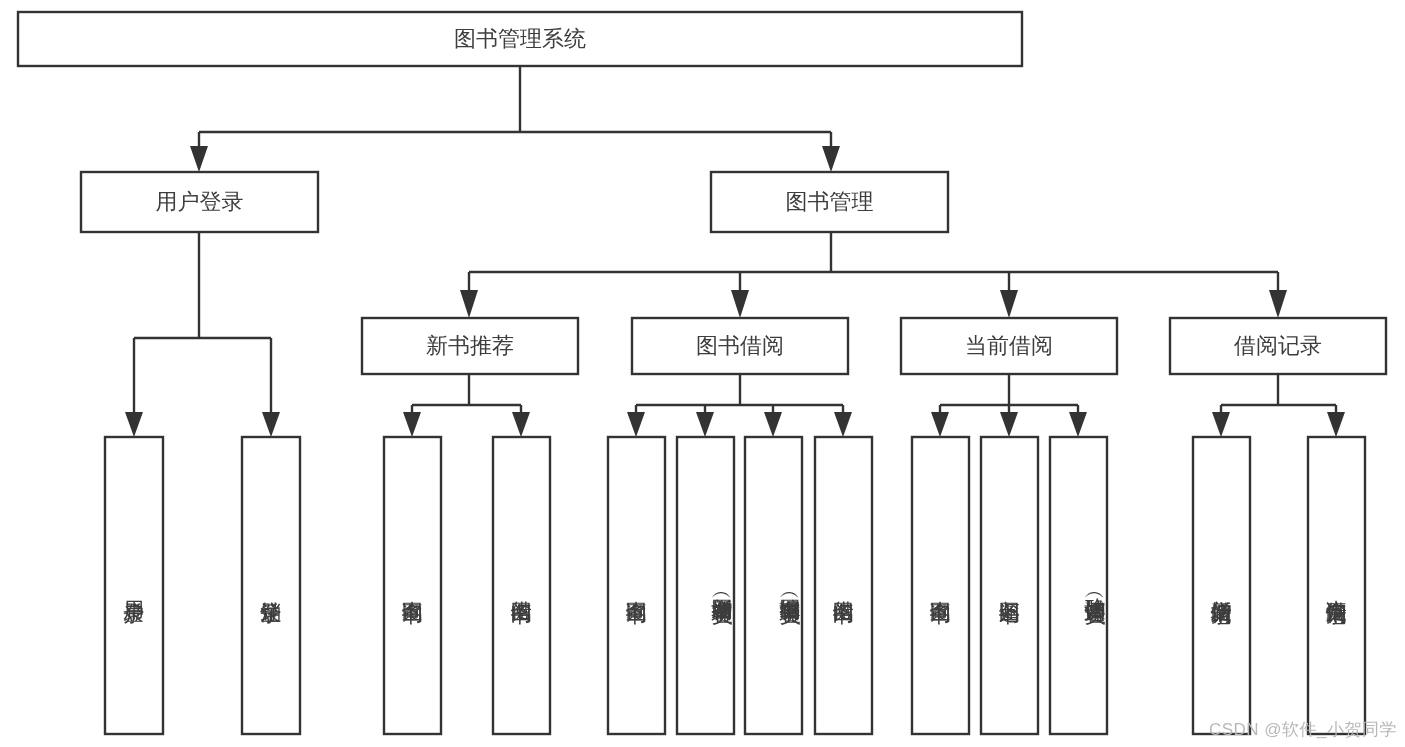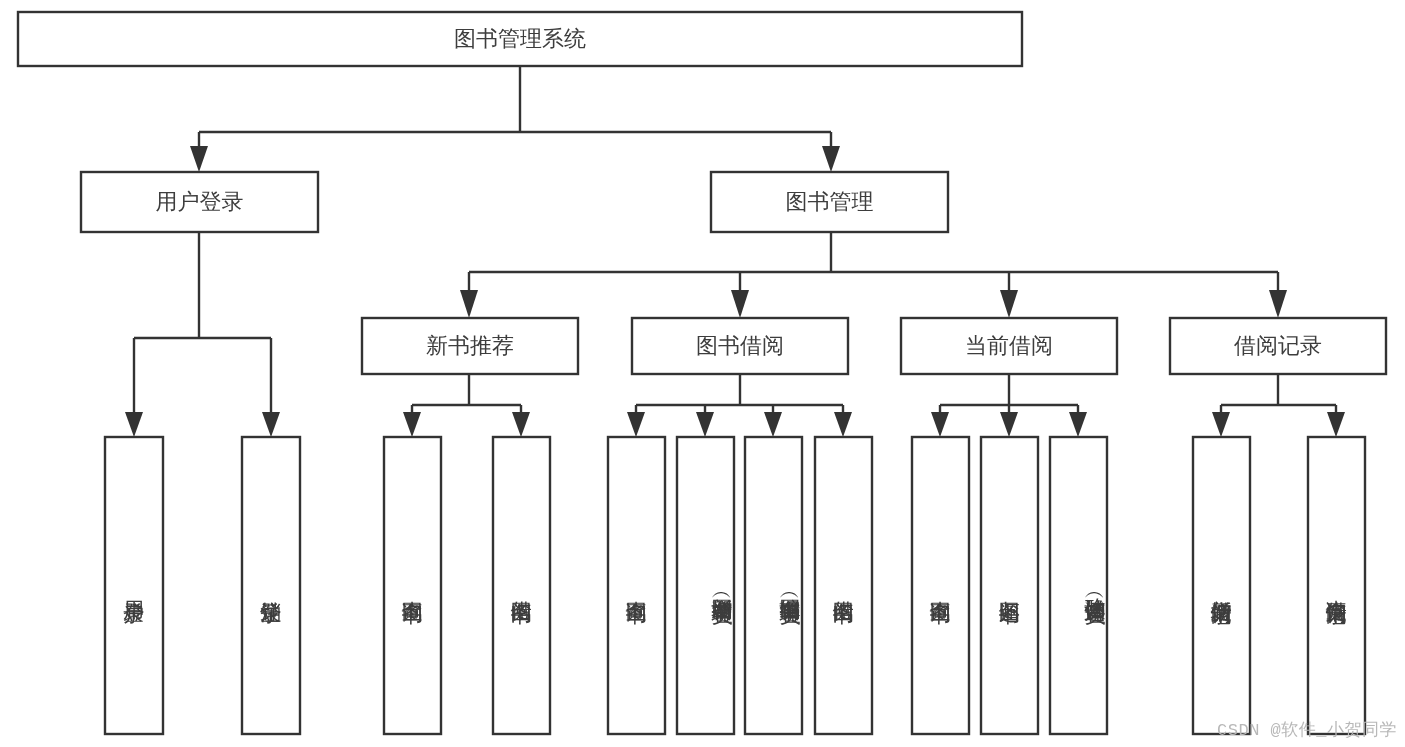--- a/index.html
+++ b/index.html
@@ -60,21 +60,21 @@
     letter-spacing: 1px;
     white-space: nowrap;
     pointer-events: none;
   }
   .watermark {
     position: absolute;
     right: 8px;
     bottom: 6px;
     color: #b8b8b8;
     font-size: 17px;
-    font-family: Liberation Mono, monospace;
+    font-family: Liberation Sans, sans-serif;
     letter-spacing: 0.5px;
     white-space: nowrap;
   }
 </style>
 </head>
 <body>
 
 <div id="diagram-root">
 
   <svg class="tree-canvas" viewBox="0 0 1405 747" xmlns="http://www.w3.org/2000/svg">

